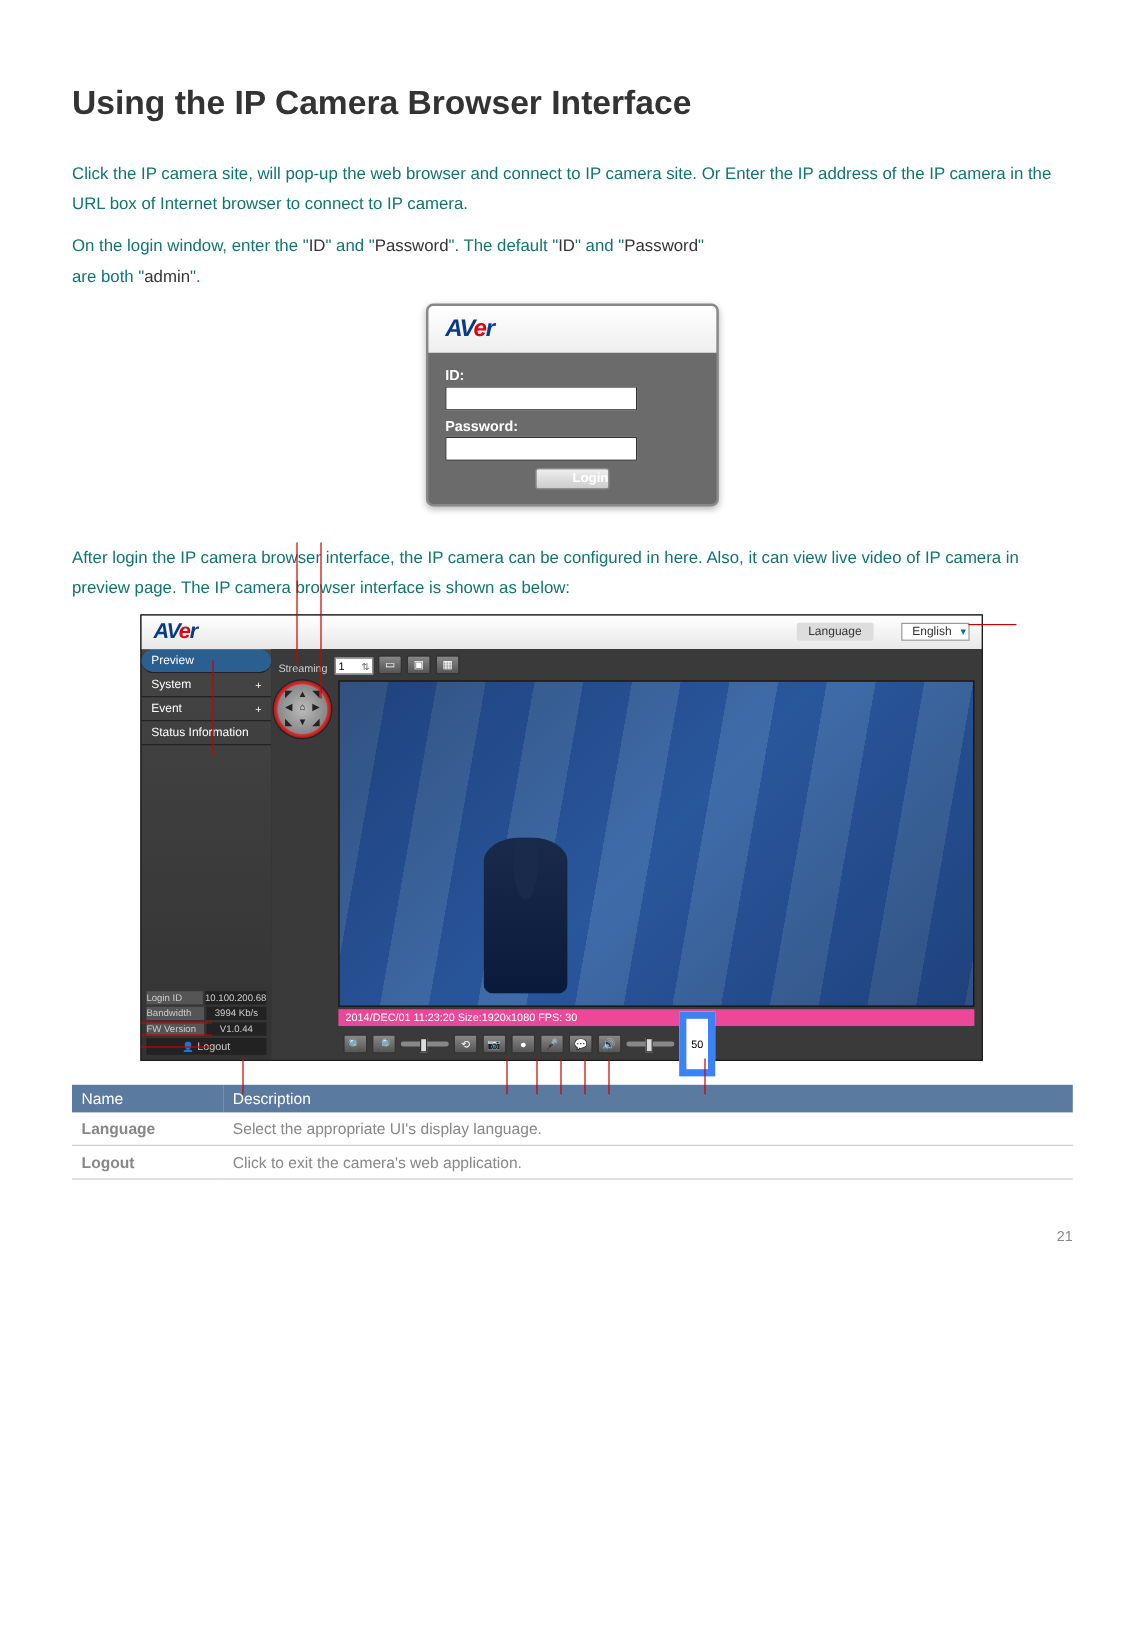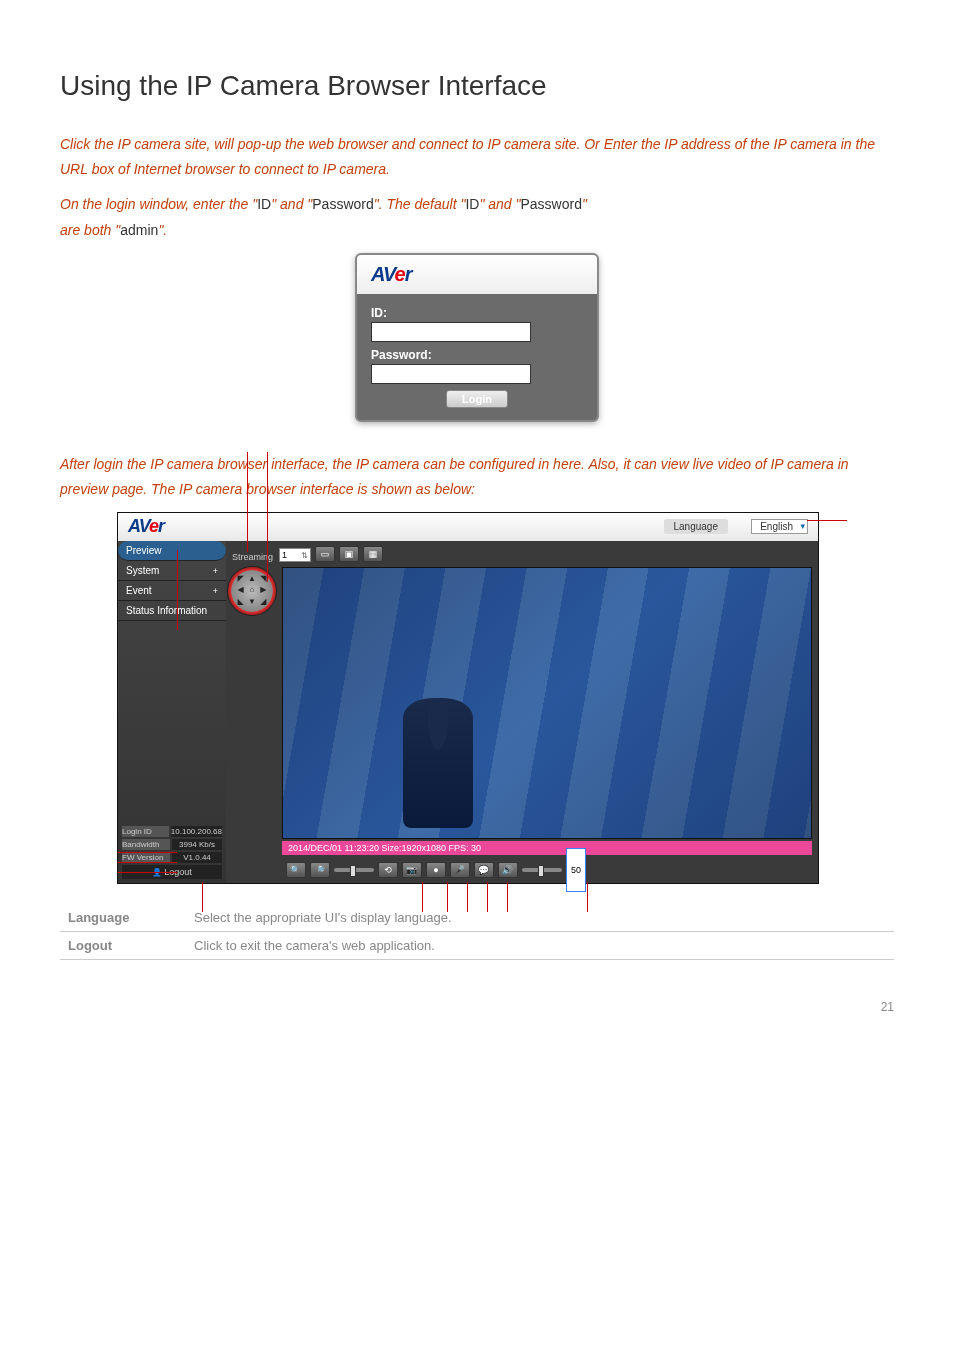--- a/index.html
+++ b/index.html
@@ -7,29 +7,29 @@
     padding: 50px 60px;
     font-family: Arial, sans-serif;
     font-size: 14px;
     color: #333;
     background: #fff;
     width: 834px;
   }
   h1 {
     font-family: Arial, sans-serif;
     font-size: 28px;
-    font-weight: 400;
+    font-weight: 700;
     margin: 20px 0 30px 0;
   }
   .body-text {
     font-size: 14px;
     line-height: 1.8;
     margin: 10px 0;
   }
-  .gray-text { color: #c2410c; font-style: italic; }
+  .gray-text { color: #0f766e; }
   .login-card {
     width: 240px;
     margin: 10px auto 30px auto;
     background: #6b6b6b;
     border: 2px solid #888;
     border-radius: 6px;
     padding-bottom: 6px;
     box-shadow: 0 2px 6px rgba(0,0,0,.3);
   }
   .login-header {
@@ -65,21 +65,21 @@
   }
   .login-btn {
     display: block;
     width: 60px;
     margin: 6px auto 4px auto;
     font-size: 11px;
     background: linear-gradient(#eee,#ccc);
     border: 1px solid #888;
     border-radius: 3px;
     cursor: pointer;
-    text-align: center;
+    text-align: right;
     padding: 2px 0;
   }
   .copyright {
     color: #7fb7d4;
     font-size: 9px;
     text-align: center;
     padding: 0 6px 2px 6px;
   }
   
   .ui-wrap {
@@ -186,21 +186,21 @@
   .ctrl-bar {
     position:absolute; left:56px; bottom:4px; right:6px; height:18px;
     display:flex; align-items:center; gap:4px; padding:0 4px;
     background:#3a3a3a;
   }
   .ctrl-bar .tool-btn { font-size:9px; }
   .slider {
     width:40px; height:4px; background:#888; position:relative; border-radius:2px;
   }
   .slider::after { content:""; position:absolute; left:16px; top:-3px; width:4px; height:10px; background:#ddd; border:1px solid #333; }
-  .val-box { background:#fff; color:#000; font-size:9px; padding:16px 4px; border:1px solid #3b82f6; }
+  .val-box { background:#fff; color:#000; font-size:9px; padding:16px 4px; border:6px solid #3b82f6; }
   
   .callout { position:absolute; background:#c00; }
   .co-v { width:1px; }
   .co-h { height:1px; }
   
   .tbl {
     width:100%; border-collapse: collapse; font-size:13px; margin-top:6px;
   }
   .tbl th { background:#5a7aa0; color:#fff; text-align:left; padding:4px 8px; font-weight:normal; }
   .tbl td { padding:6px 8px; border-bottom:1px solid #ccc; color:#888; }
@@ -330,20 +330,24 @@
   <div class="callout co-v" style="left:305px; top:370px; height:30px;"></div>
   <div class="callout co-v" style="left:330px; top:370px; height:30px;"></div>
   <div class="callout co-v" style="left:350px; top:370px; height:30px;"></div>
   <div class="callout co-v" style="left:370px; top:370px; height:30px;"></div>
   <div class="callout co-v" style="left:390px; top:370px; height:30px;"></div>
   <div class="callout co-v" style="left:470px; top:370px; height:30px;"></div>
 </div>
 
 <table class="tbl">
   <tbody>
+      <tr>
+    <th>Name</th>
+    <th>Description</th>
+  </tr>
   <tr>
     <td>Language</td>
     <td>Select the appropriate UI's display language.</td>
   </tr>
   <tr>
     <td>Logout</td>
     <td>Click to exit the camera's web application.</td>
   </tr>
 </tbody>
   </table>

